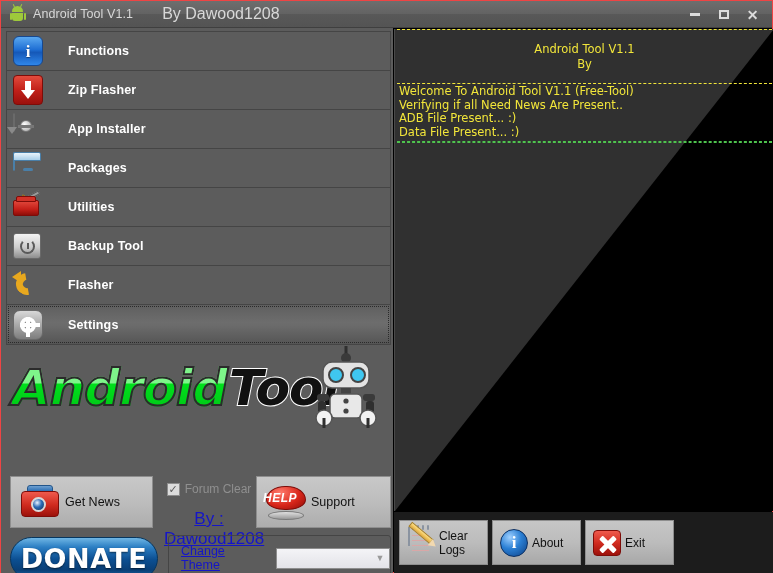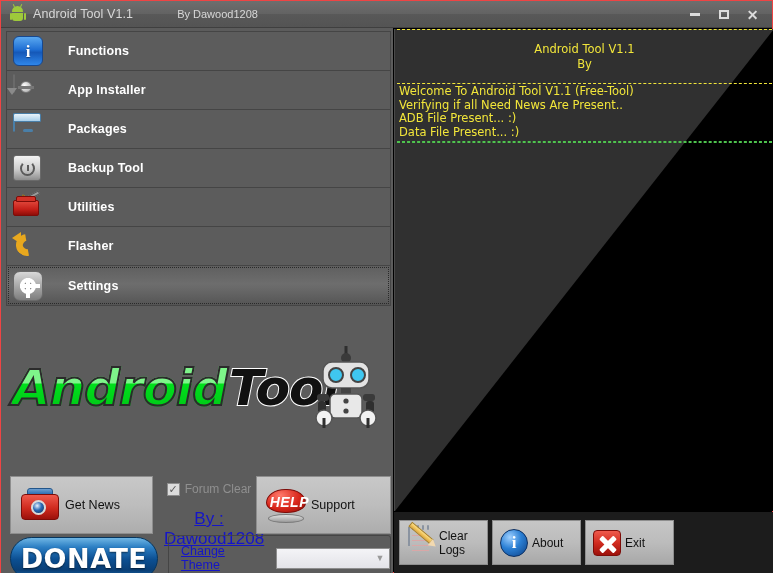--- a/index.html
+++ b/index.html
@@ -58,22 +58,22 @@
     transform-origin: bottom;
   }
   .droid-icon .ant.l { left: 4px; transform: rotate(-25deg); }
   .droid-icon .ant.r { right: 4px; transform: rotate(25deg); }
 
   #title-text {
     font-size: 12.5px; color: #d8d8d8;
     letter-spacing: .1px;
   }
   #title-author {
-    font-size: 11px; color: #d8d8d8;
-    margin-left: 44px;
+    font-size: 16px; color: #d8d8d8;
+    margin-left: 29px;
   }
   #wincontrols {
     position: absolute; right: 6px; top: 0;
     height: 27px; display: flex; align-items: center; gap: 2px;
   }
   .wbtn {
     width: 27px; height: 20px;
     display: flex; align-items: center; justify-content: center;
     color: #dcdcdc; font-size: 12px;
     background: transparent; border: none;
@@ -270,21 +270,21 @@
     margin-left: 2px;
   }
   #robot { position: absolute; right: 14px; top: 6px; width: 62px; height: 84px; }
 
   
   #actionrow {
     position: absolute; left: 5px; top: 448px;
     width: 385px; height: 50px;
   }
   .pillbtn {
-    position: absolute; top: 0; height: 58px;
+    position: absolute; top: 0; height: 52px;
     background: linear-gradient(to bottom, #c8c8c8 0%, #bdbdbd 50%, #adadad 100%);
     border: 1px solid #8e8e8e;
     display: flex; align-items: center;
   }
   #btn-getnews { left: 4px; width: 143px; }
   #btn-support { left: 250px; width: 135px; }
   .pill-label { font-size: 12.5px; color: #111; }
   .ic-news { width: 42px; height: 34px; margin-left: 8px; margin-right: 4px; position: relative; }
   .ic-news .radio {
     position:absolute; left:2px; top:6px; width:38px; height:26px;
@@ -310,22 +310,22 @@
     background: linear-gradient(to bottom,#e0e0e0,#9a9a9a);
     border:1px solid #7a7a7a;
   }
   .ic-help .btn {
     position:absolute; left:3px; top:3px; width:40px; height:24px;
     border-radius: 50%/60% 60% 45% 45%;
     background: radial-gradient(ellipse at 35% 25%, #ff7a6c 0%, #d8261a 55%, #8f0d08 100%);
     border:1px solid #7d0c08;
   }
   .ic-help .txt {
-    position:absolute; left:0; top:8px; width:46px; text-align:right;
-    color:#fff; font-size:14px; font-weight:bold; font-style: italic;
+    position:absolute; left:0; top:8px; width:46px; text-align:left;
+    color:#fff; font-size:12px; font-weight:bold; font-style: italic;
     letter-spacing: .5px;
   }
   #autoclear-wrap {
     position: absolute; left: 158px; top: 6px;
     width: 90px; text-align: center;
   }
   #autoclear-row { display: flex; align-items: center; justify-content: center; gap: 5px; }
   .chkbox {
     width: 13px; height: 13px;
     background: #dcdcdc; border: 1px solid #8d8d8d;
@@ -528,49 +528,58 @@
 
       <div class="menu-item">
         <span class="mi-icon">
           <span class="ic-info">
               <span class="i">i</span>
             </span>
         </span>
         <span class="mi-label">Functions</span>
       </div>
 
+      <div class="menu-item">
+        <span class="mi-icon">
+          <span class="ic-zip">
+              <span class="stem"></span>
+              <span class="arr"></span>
+            </span>
+        </span>
+        <span class="mi-label">Zip Flasher</span>
+      </div>
 
       <div class="menu-item">
         <span class="mi-icon">
           <span class="ic-drive"><span class="disc"></span><span class="slot"></span><span class="dl"></span></span>
         </span>
         <span class="mi-label">App Installer</span>
       </div>
 
       <div class="menu-item">
         <span class="mi-icon">
           <span class="ic-pkg"><span class="lid"></span><span class="handle"></span></span>
         </span>
         <span class="mi-label">Packages</span>
+      </div>
+
+      <div class="menu-item">
+        <span class="mi-icon">
+          <span class="ic-util"><span class="hamS"></span><span class="hamH"></span><span class="box"></span><span class="boxlid"></span></span>
+        </span>
+        <span class="mi-label">Utilities</span>
       </div>
 
       <div class="menu-item">
         <span class="mi-icon">
           <span class="ic-backup">
               <span class="clock"></span>
             </span>
         </span>
         <span class="mi-label">Backup Tool</span>
-      </div>
-
-      <div class="menu-item">
-        <span class="mi-icon">
-          <span class="ic-util"><span class="hamS"></span><span class="hamH"></span><span class="box"></span><span class="boxlid"></span></span>
-        </span>
-        <span class="mi-label">Utilities</span>
       </div>
 
       <div class="menu-item">
         <span class="mi-icon">
           <span class="ic-flash"><span class="ring"></span><span class="tip"></span></span>
         </span>
         <span class="mi-label">Flasher</span>
       </div>
 
       <div class="menu-item active">

